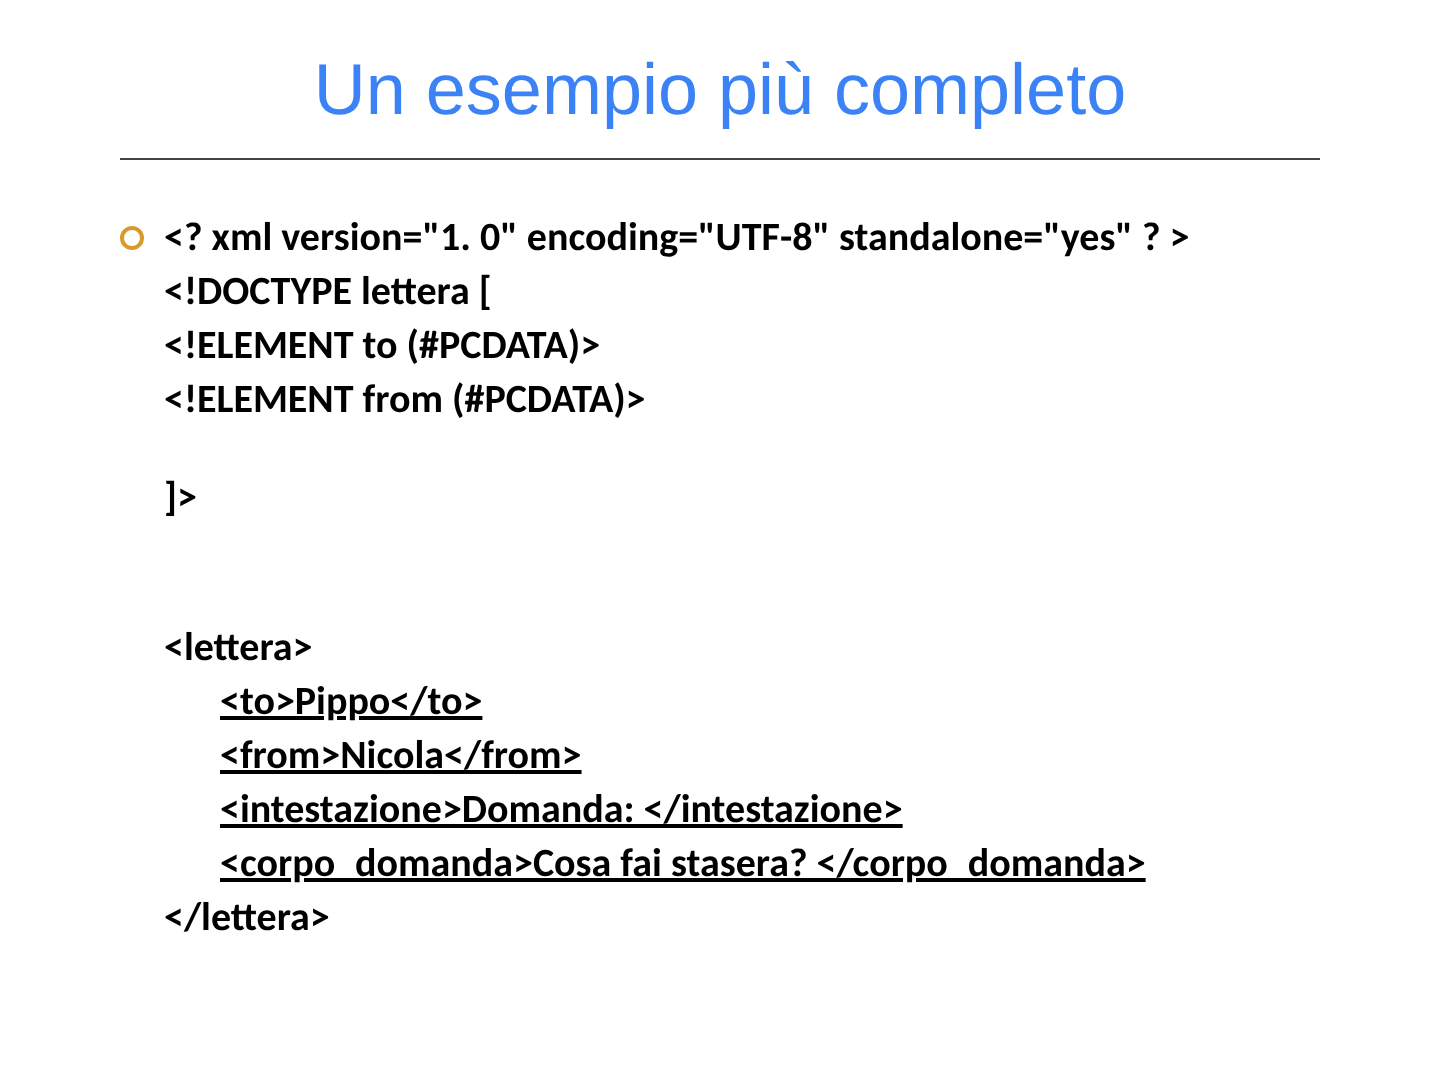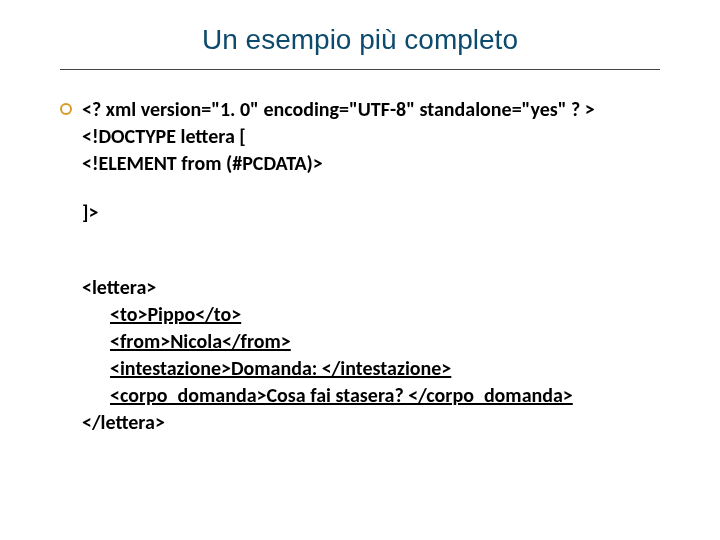--- a/index.html
+++ b/index.html
@@ -10,22 +10,22 @@
     font-family: Arial, Helvetica, sans-serif;
     position: relative;
     overflow: hidden;
   }
   .title-block {
     text-align: center;
     padding-top: 22px;
     padding-bottom: 8px;
   }
   .title-line {
-    font-size: 28px;
-    color: #0c4a6e;
+    font-size: 36px;
+    color: #3b82f6;
     line-height: 1.25;
   }
   .title-rule {
     border: none;
     border-top: 1px solid #444;
     margin: 4px 60px 0 60px;
   }
   .content {
     padding: 26px 60px 0 60px;
     font-family: Calibri, Arial, sans-serif;
@@ -69,20 +69,21 @@
 </div>
 <hr class="title-rule">
 
 <div class="content">
 
   <div class="bullet-row">
     <span class="bullet-icon"></span>
     <div class="dtd-block">
       <div class="dtd-line">&lt;? xml version="1. 0" encoding="UTF-8" standalone="yes" ? &gt;</div>
       <div class="dtd-line">&lt;!DOCTYPE lettera [</div>
+      <div class="dtd-line">&lt;!ELEMENT to (#PCDATA)&gt;</div>
       <div class="dtd-line">&lt;!ELEMENT from (#PCDATA)&gt;</div>
     </div>
   </div>
 
   <div class="close-bracket">]&gt;</div>
 
   <div class="xml-block">
     <div>&lt;lettera&gt;</div>
     <div class="indent">&lt;to&gt;Pippo&lt;/to&gt;</div>
     <div class="indent">&lt;from&gt;Nicola&lt;/from&gt;</div>

